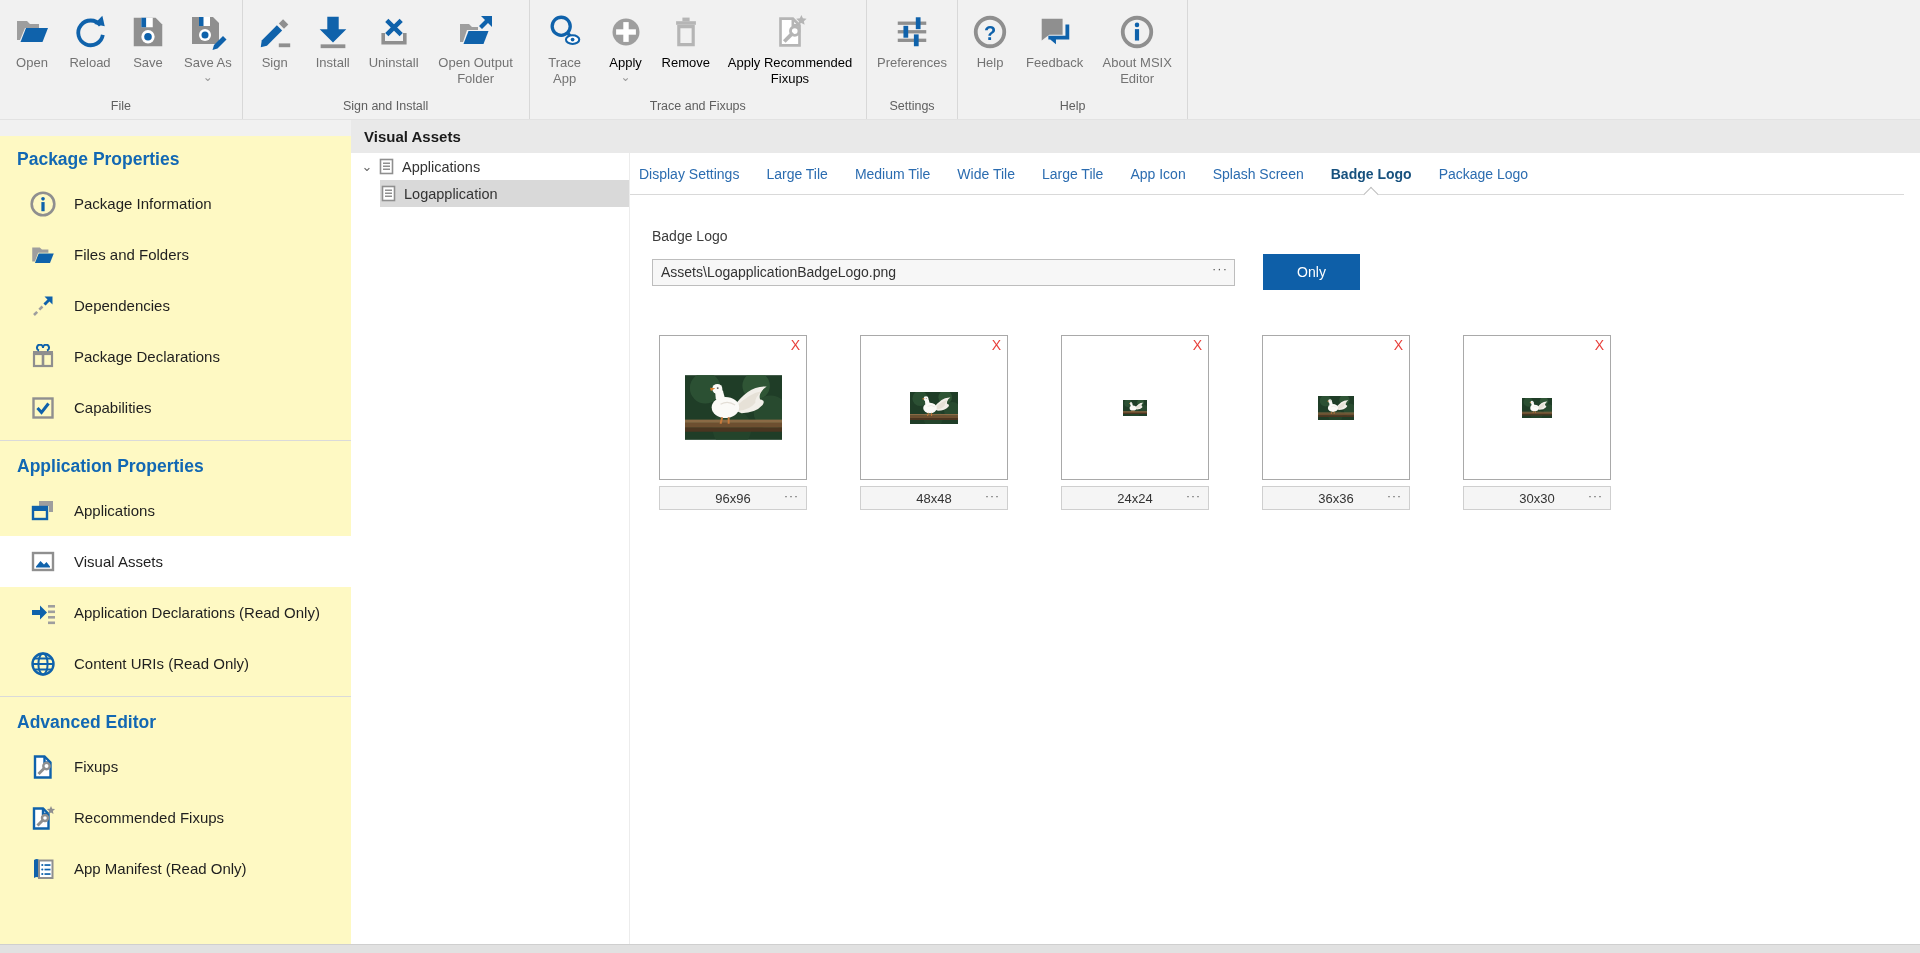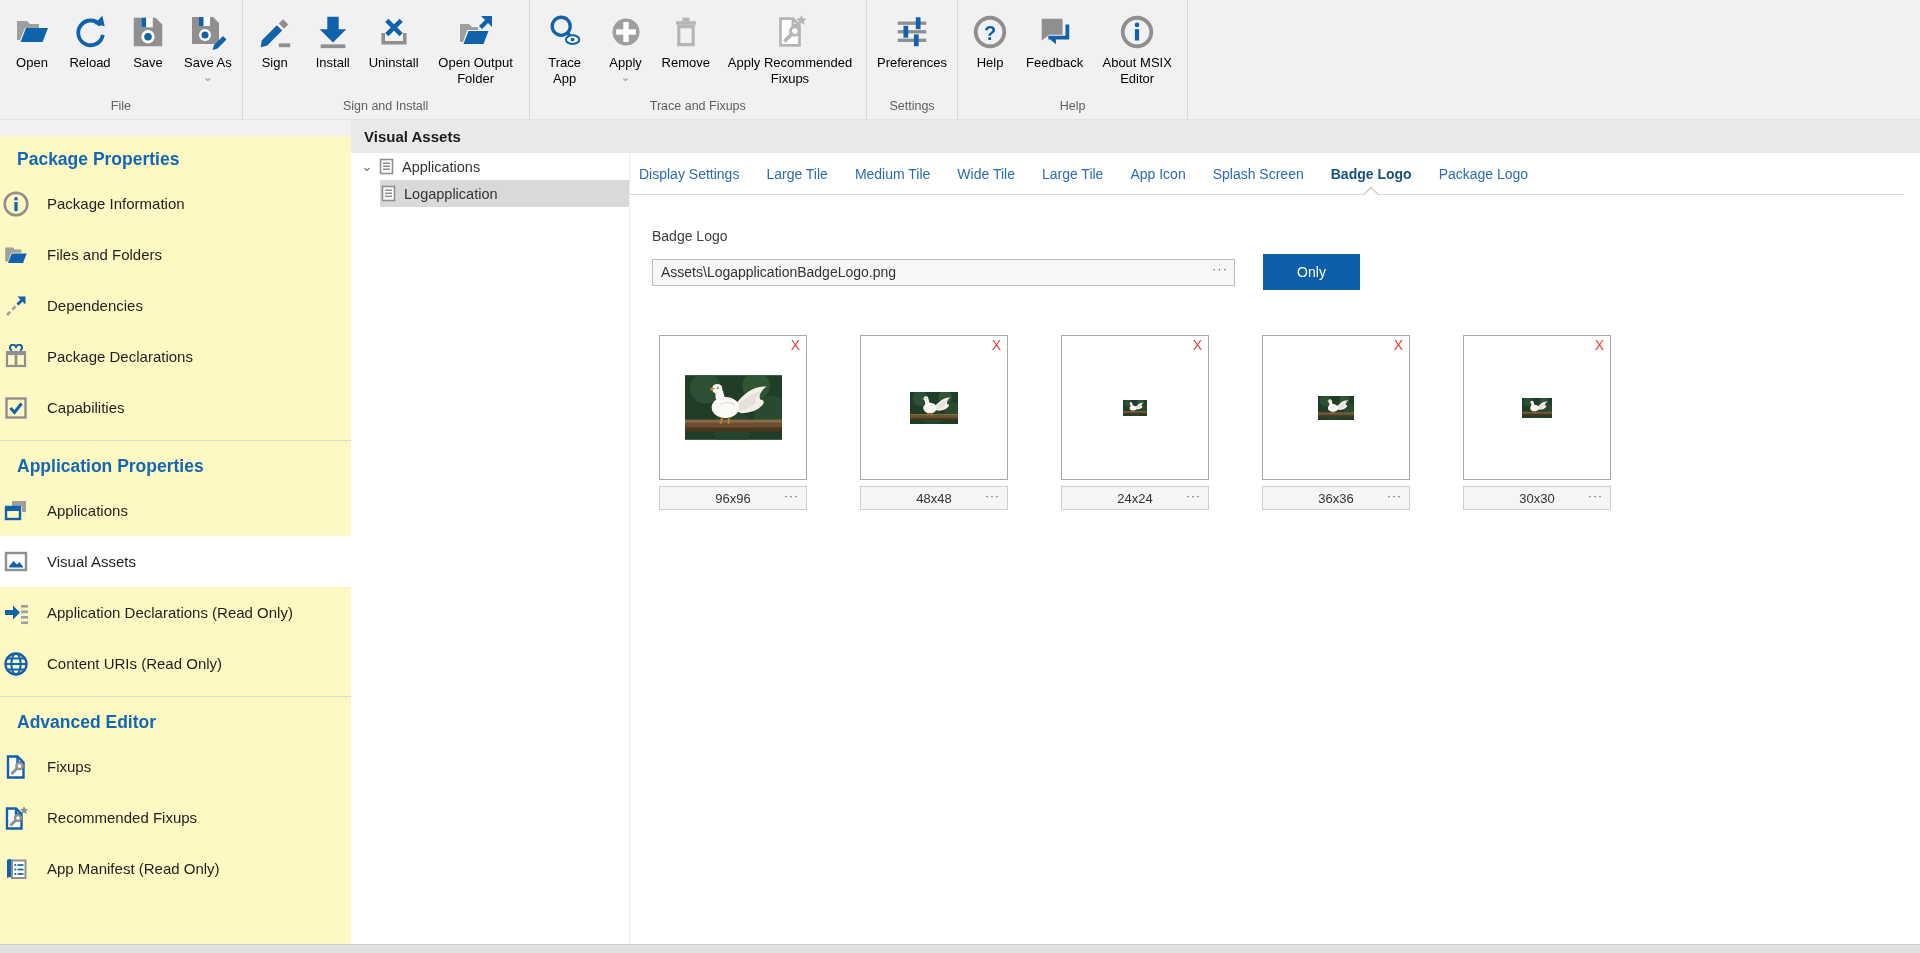--- a/index.html
+++ b/index.html
@@ -7,33 +7,33 @@
     font-family:"Liberation Sans","DejaVu Sans",sans-serif; background:#f1f1f1; color:#3a3a3a; }
 
   
   .ribbon { position:absolute; left:0; top:0; width:1920px; height:120px;
     background:#f1f1f1; border-bottom:1px solid #e2e2e2; display:flex; }
   .rgroup { display:flex; flex-direction:column; border-right:1px solid #d8d8d8; padding:0 3px; }
   .rgroup-buttons { display:flex; flex:1; align-items:flex-start; padding-top:7px; }
   .rgroup-label { height:22px; text-align:center; font-size:12.5px; color:#5f5f5f; line-height:18px; }
   .rbtn { display:flex; flex-direction:column; align-items:center; padding:2px 7px; min-width:48px; cursor:pointer; }
   .rbtn .ricon { width:44px; height:46px; display:flex; align-items:center; justify-content:center; }
-  .rbtn .rlabel { font-size:13px; line-height:1.2; text-align:center; color:#000000; white-space:pre-line; }
+  .rbtn .rlabel { font-size:13px; line-height:1.2; text-align:center; color:#737373; white-space:pre-line; }
   .rbtn.disabled .rlabel { color:#000000; }
   .rbtn .chev { font-size:12px; color:#9a9a9a; line-height:10px; margin-top:1px; }
   .w84 .rlabel { max-width:86px; }
   .w48 .rlabel { max-width:50px; }
   .w130 .rlabel { max-width:132px; }
   .w80 .rlabel { max-width:80px; }
 
   
   .sidebar { position:absolute; left:0; top:136px; width:351px; height:824px; background:#fef9c3; overflow:hidden; }
   .side-heading { font-size:17.5px; font-weight:bold; color:#1268b3; padding:13px 0 8px 17px; }
   .side-section + .side-section { border-top:1px solid #dadada; margin-top:7px; padding-top:2px; }
-  .side-item { height:51px; display:flex; align-items:center; cursor:pointer;text-align:right; }
+  .side-item { height:51px; display:flex; align-items:center; padding-left:27px; cursor:pointer;text-align:right; }
   .side-item.selected { background:#ffffff; }
   .side-item .sicon { width:32px; height:30px; display:flex; align-items:center; justify-content:center; margin-right:15px; flex:0 0 32px; }
   .side-item .slabel { font-size:15px; color:#1f1f1f; }
 
   
   .main-header { position:absolute; left:351px; top:120px; right:0; height:33px; background:#e9e9e9;
     display:flex; align-items:center; padding-left:13px; }
   .main-header .title { font-size:15px; font-weight:bold; color:#1a1a1a; }
 
   .tree { position:absolute; left:351px; top:153px; width:278px; bottom:9px; background:#fff; }

